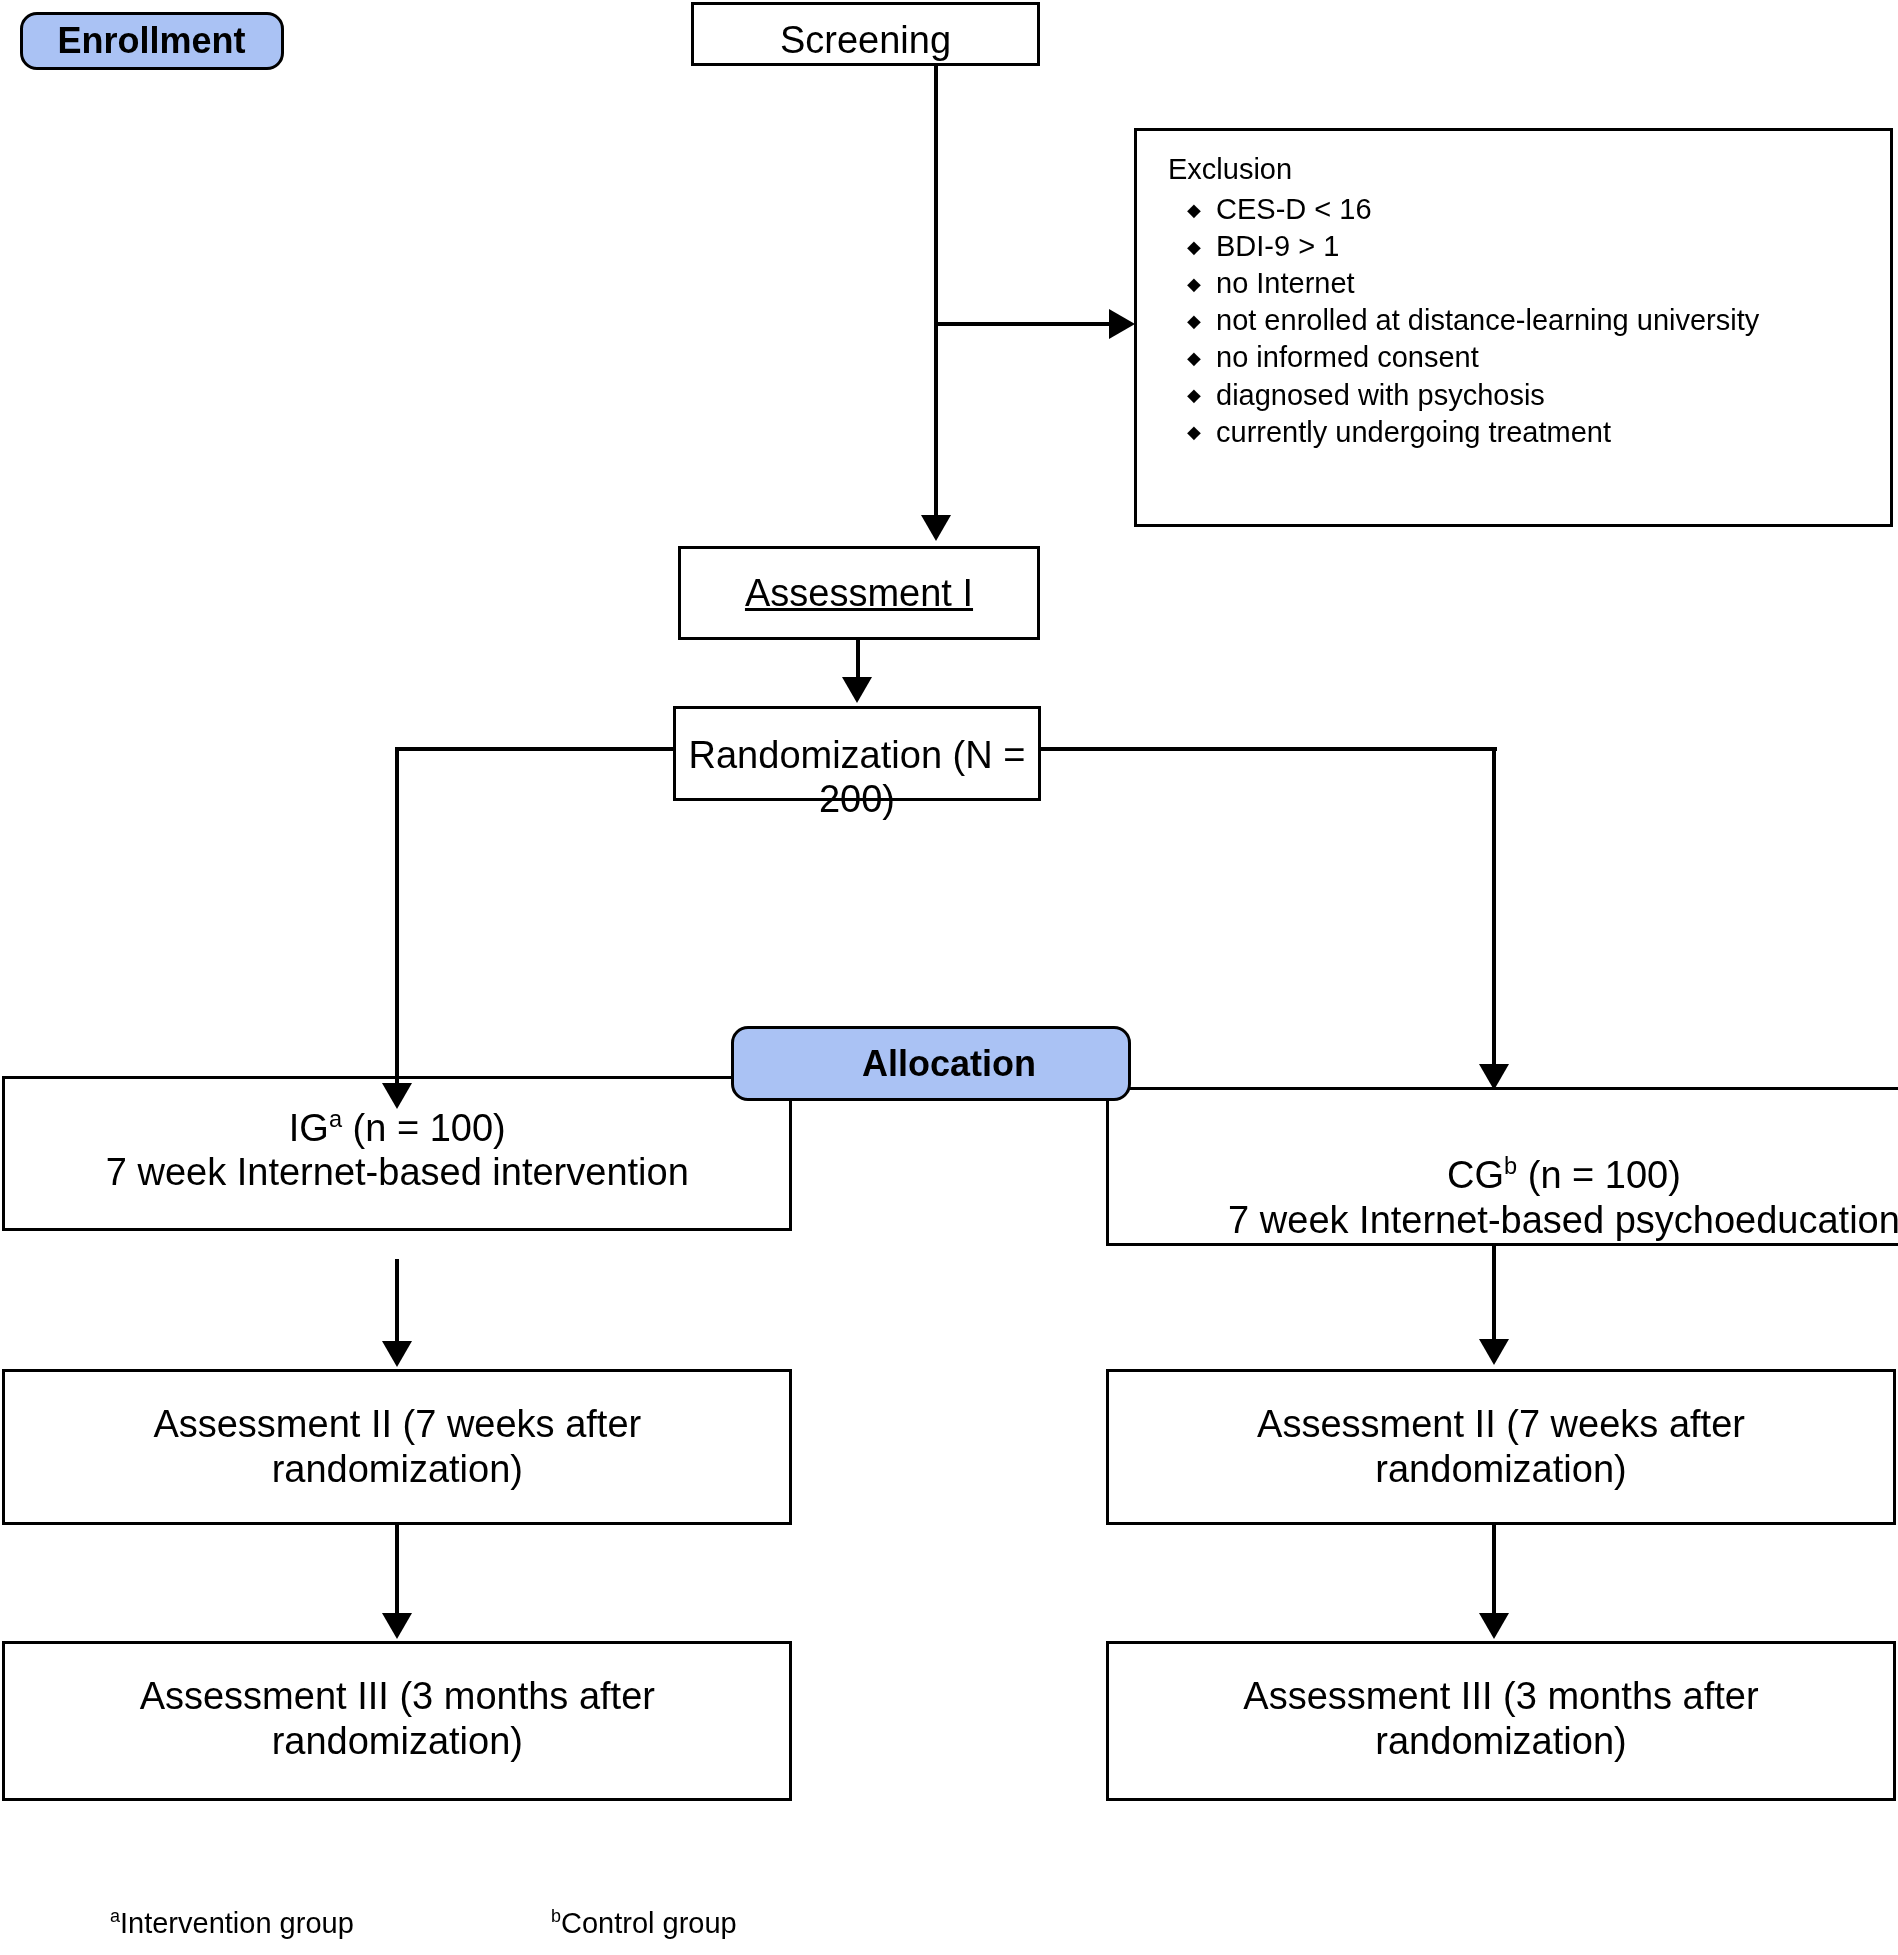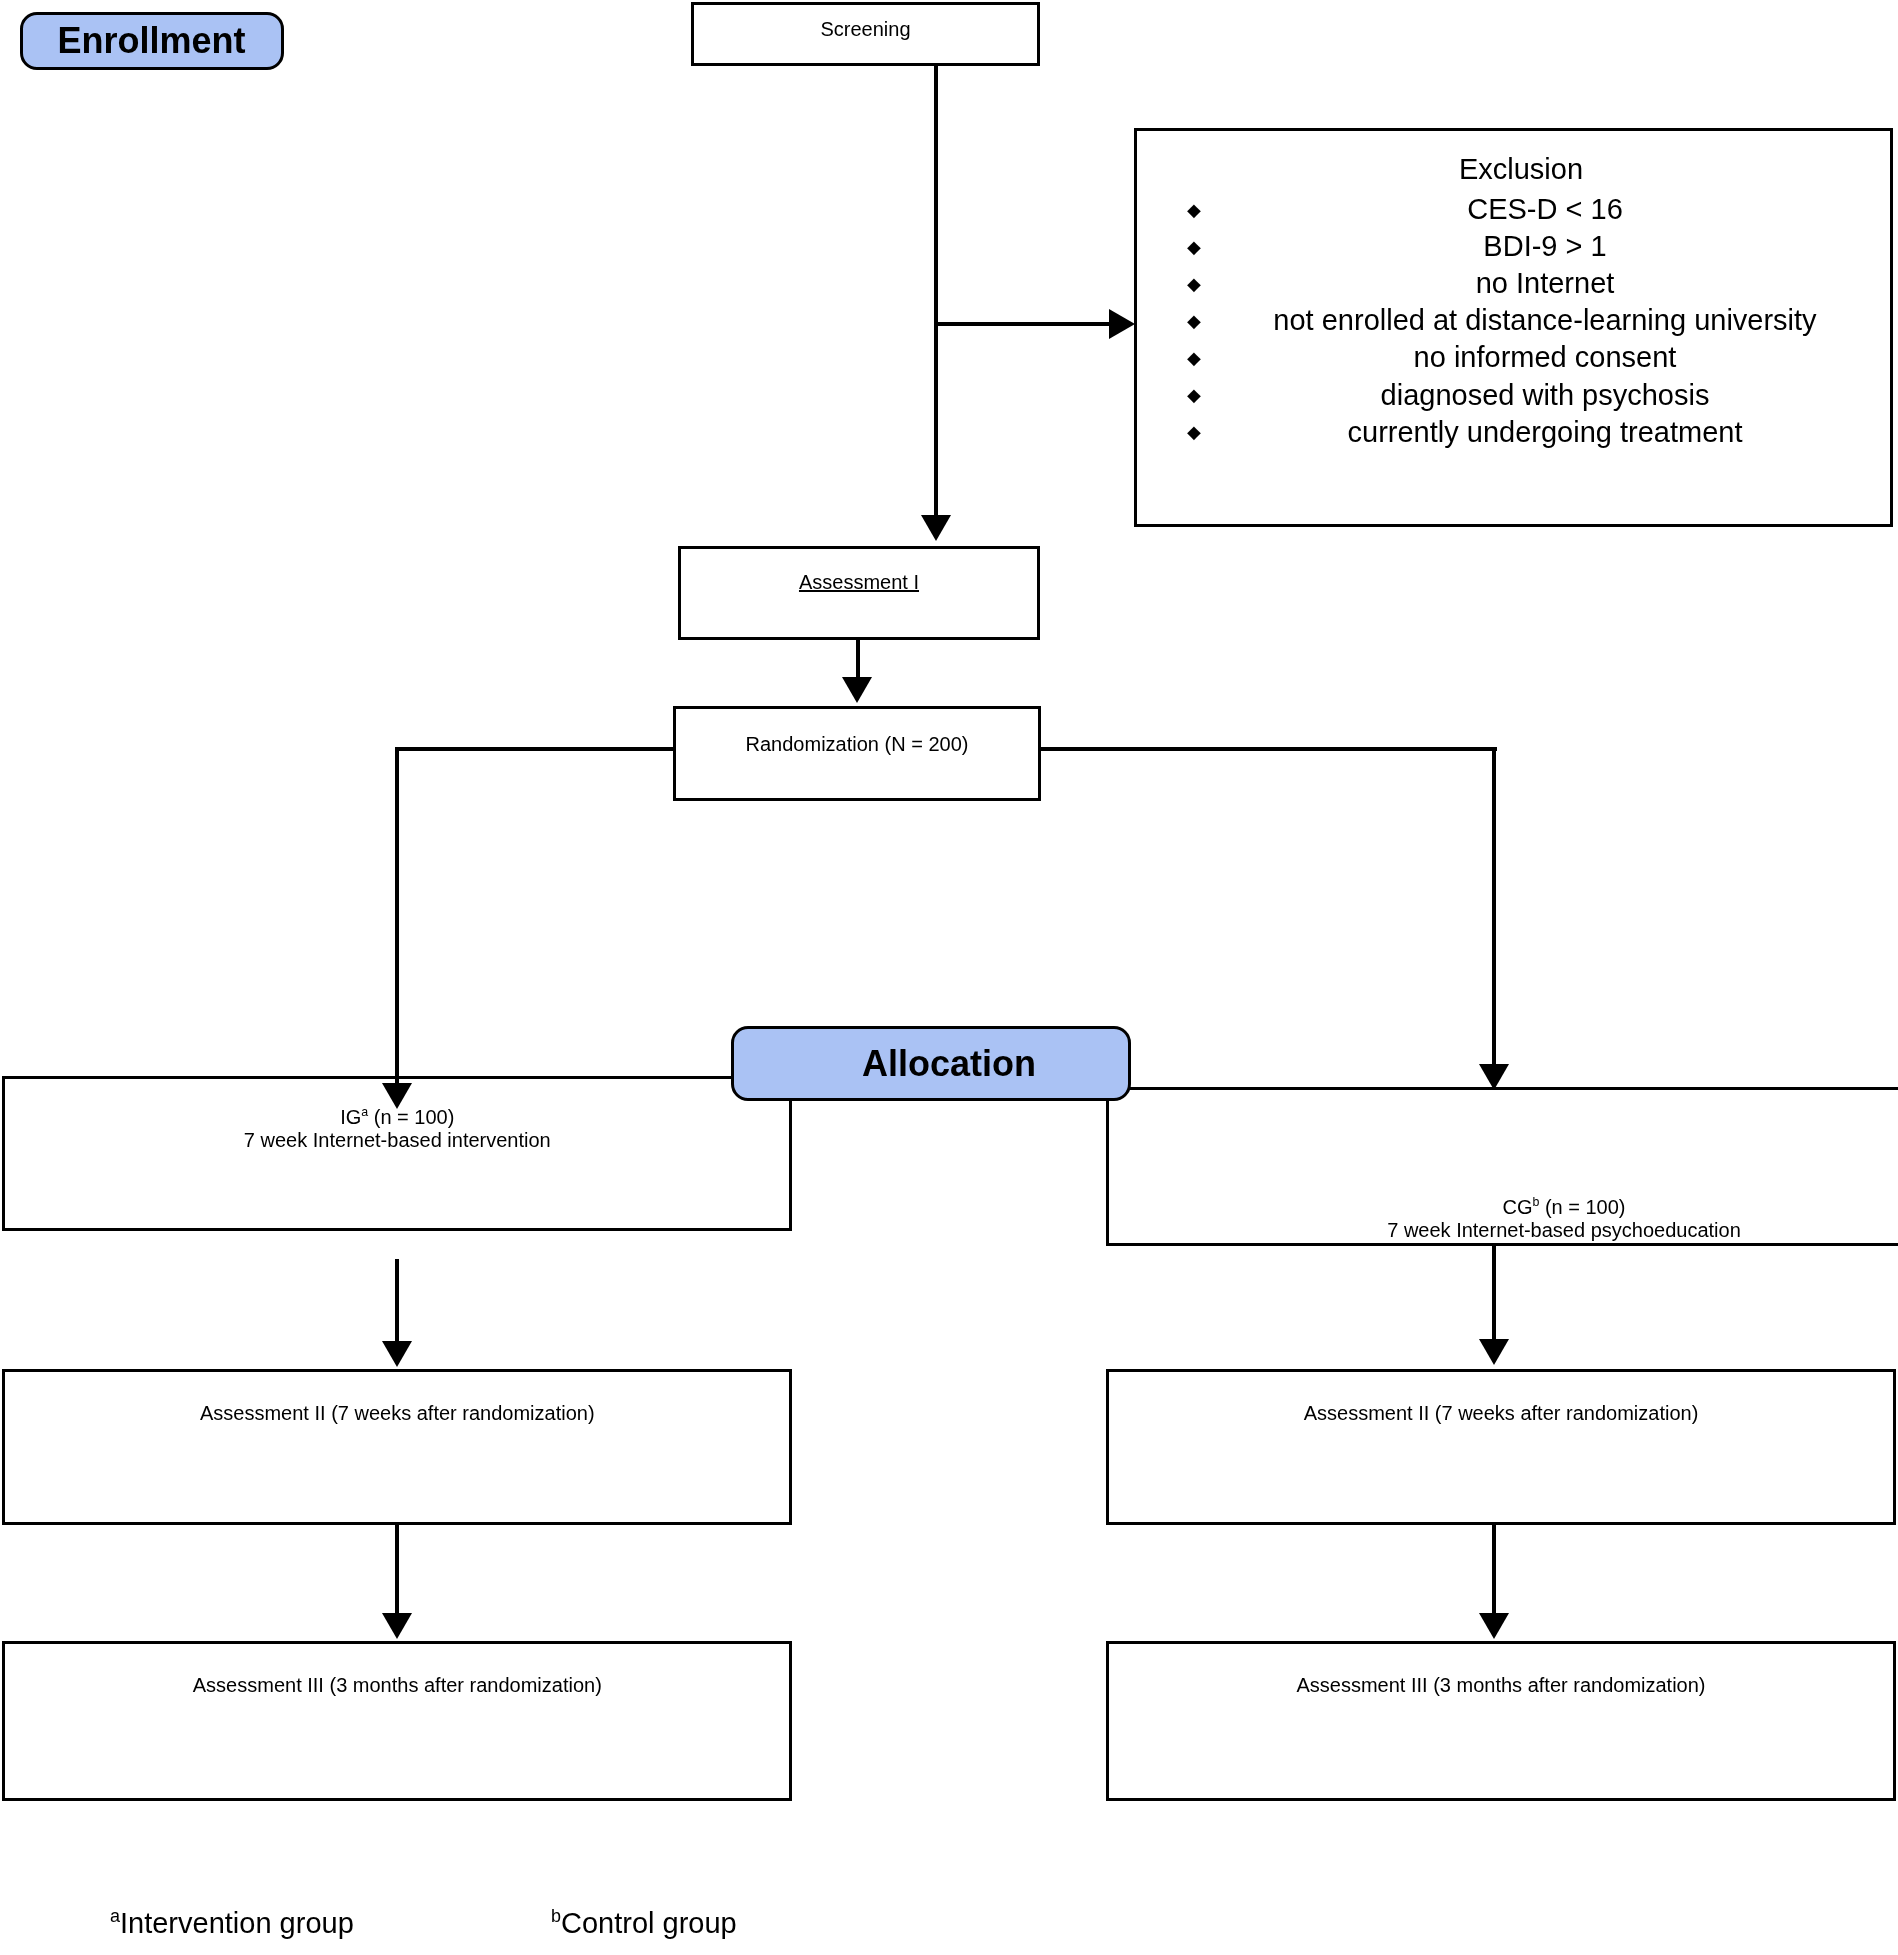--- a/index.html
+++ b/index.html
@@ -72,21 +72,20 @@
     height: 0;
     border-top: 15.6px solid transparent;
     border-bottom: 15.6px solid transparent;
     border-left: 26.6px solid #000000;
     z-index: 6;
   }
   
   #exclusion-box {
     display: block;
     padding: 22px 16px 0 31px;
-    text-align: center;
   }
   #exclusion-title {
     font-size: 29px;
     line-height: 1.15;
     margin: 0 0 4.7px 0;
     color: #000;
   }
   #exclusion-list {
     list-style: none;
     margin: 0;
@@ -100,21 +99,21 @@
     color: #000;
   }
   #exclusion-list li::before {
     content: "\25C6";
     position: absolute;
     left: 19px;
     top: 0.8px;
     font-size: 18px;
     line-height: 2.0;
   }
-  .fs-title { font-size: 20px; }
+  .fs-title { font-size: 38px; }
   .fs-banner { font-size: 36px; }
   .sup {
     font-size: 0.62em;
     vertical-align: super;
     line-height: 0;
   }
   #footnotes {
     position: absolute;
     left: 0;
     top: 1901px;

